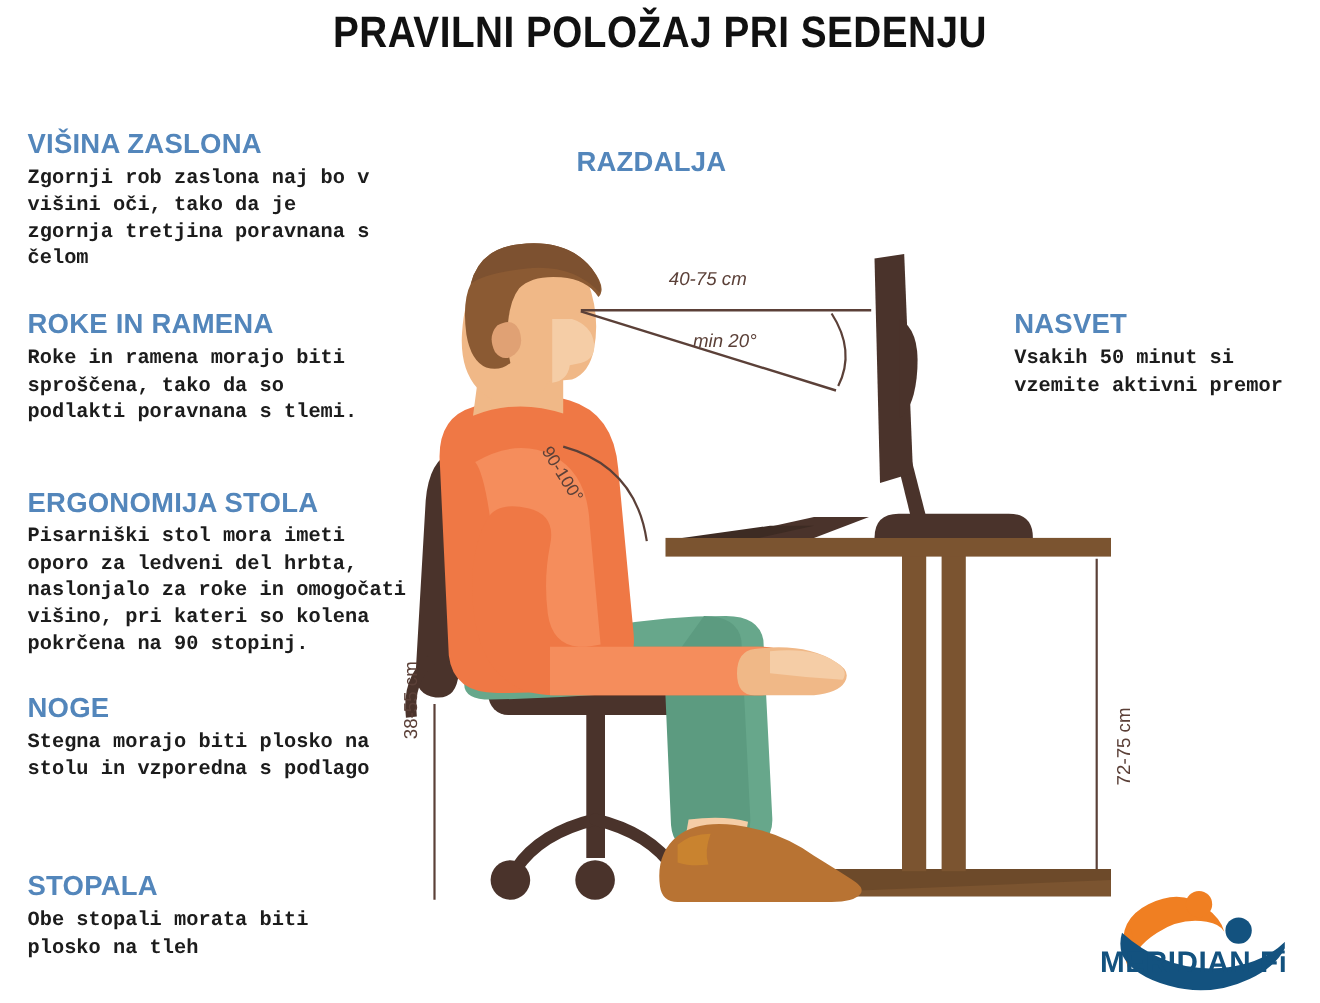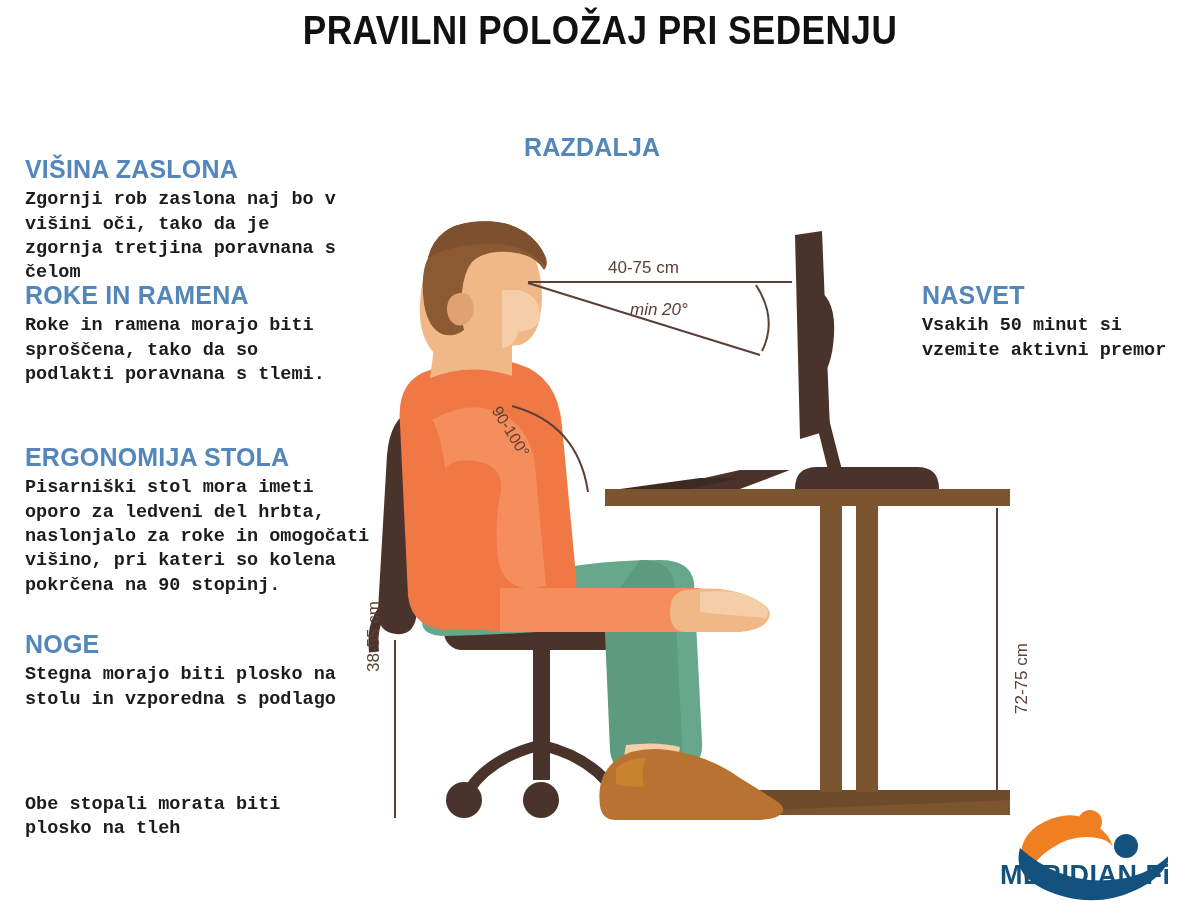--- a/index.html
+++ b/index.html
@@ -48,40 +48,40 @@
   }
   .block p {
     margin: 0;
     font-size: 18.5px;
     font-weight: bold;
     color: #1c1c1c;
     line-height: 1.32;
     font-family: Liberation Mono, monospace;
   }
 
-  #blk-visina   { left: 25px;  top: 118px; width: 330px; margin-top: 38px; }
+  #blk-visina   { left: 25px;  top: 118px; width: 330px; }
   #blk-roke     { left: 25px;  top: 282px; width: 330px; }
   #blk-ergo     { left: 25px;  top: 444px; width: 345px; }
   #blk-noge     { left: 25px;  top: 631px; width: 330px; }
   #blk-stopala  { left: 25px;  top: 793px; width: 330px; }
   #blk-razdalja { left: 524px; top: 134px; width: 330px; }
   #blk-nasvet   { left: 922px; top: 282px; width: 270px; }
 
   
   #art { position: absolute; left: 0; top: 0; width: 1200px; height: 912px; }
 
   
   .dim {
     position: absolute;
     font-size: 17px;
     color: #5b4038;
     font-family: "Liberation Sans", sans-serif;
     white-space: nowrap;
   }
-  #dim-4075 { left: 608px; top: 258px; }
+  #dim-4075 { left: 608px; top: 244px; font-style: italic; }
   #dim-min20 { left: 630px; top: 300px; font-style: italic; }
   #dim-90100 {
     left: 503px; top: 403px;
     transform: rotate(58deg);
     transform-origin: 0 0;
     font-size: 16px;
   }
   #dim-3855 {
     left: 364px; top: 672px;
     transform: rotate(-90deg);
@@ -250,20 +250,21 @@
     <h2>ERGONOMIJA STOLA</h2>
     <p>Pisarniški stol mora imeti oporo za ledveni del hrbta, naslonjalo za roke in omogočati višino, pri kateri so kolena pokrčena na 90 stopinj.</p>
   </div>
 
   <div class="block" id="blk-noge">
     <h2>NOGE</h2>
     <p>Stegna morajo biti plosko na stolu in vzporedna s podlago</p>
   </div>
 
   <div class="block" id="blk-stopala">
+    <h2>STOPALA</h2>
     <p>Obe stopali morata biti plosko na tleh</p>
   </div>
 
   <div class="block" id="blk-razdalja">
     <h2>RAZDALJA</h2>
   </div>
 
   <div class="block" id="blk-nasvet">
     <h2>NASVET</h2>
     <p>Vsakih 50  minut si vzemite aktivni premor.</p>

